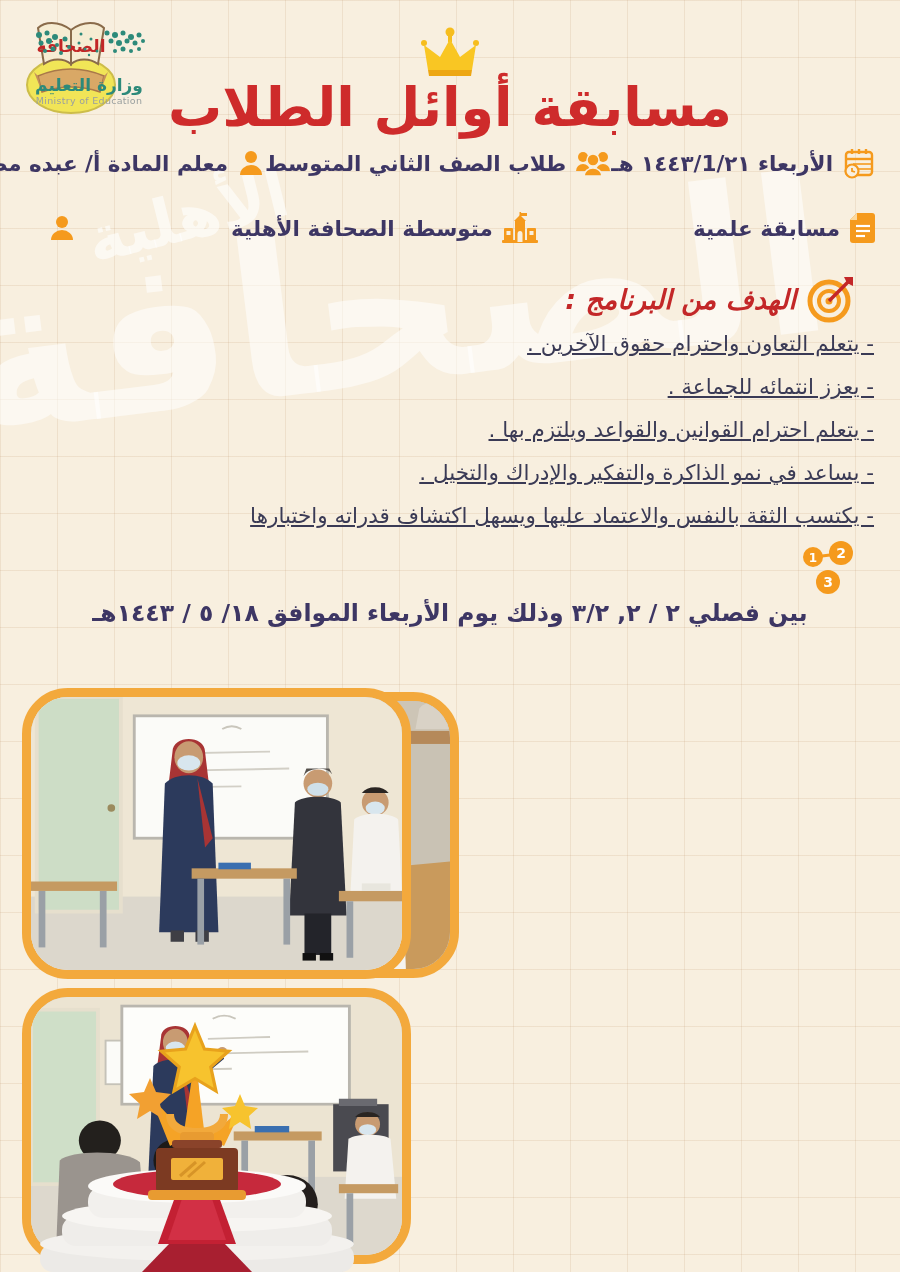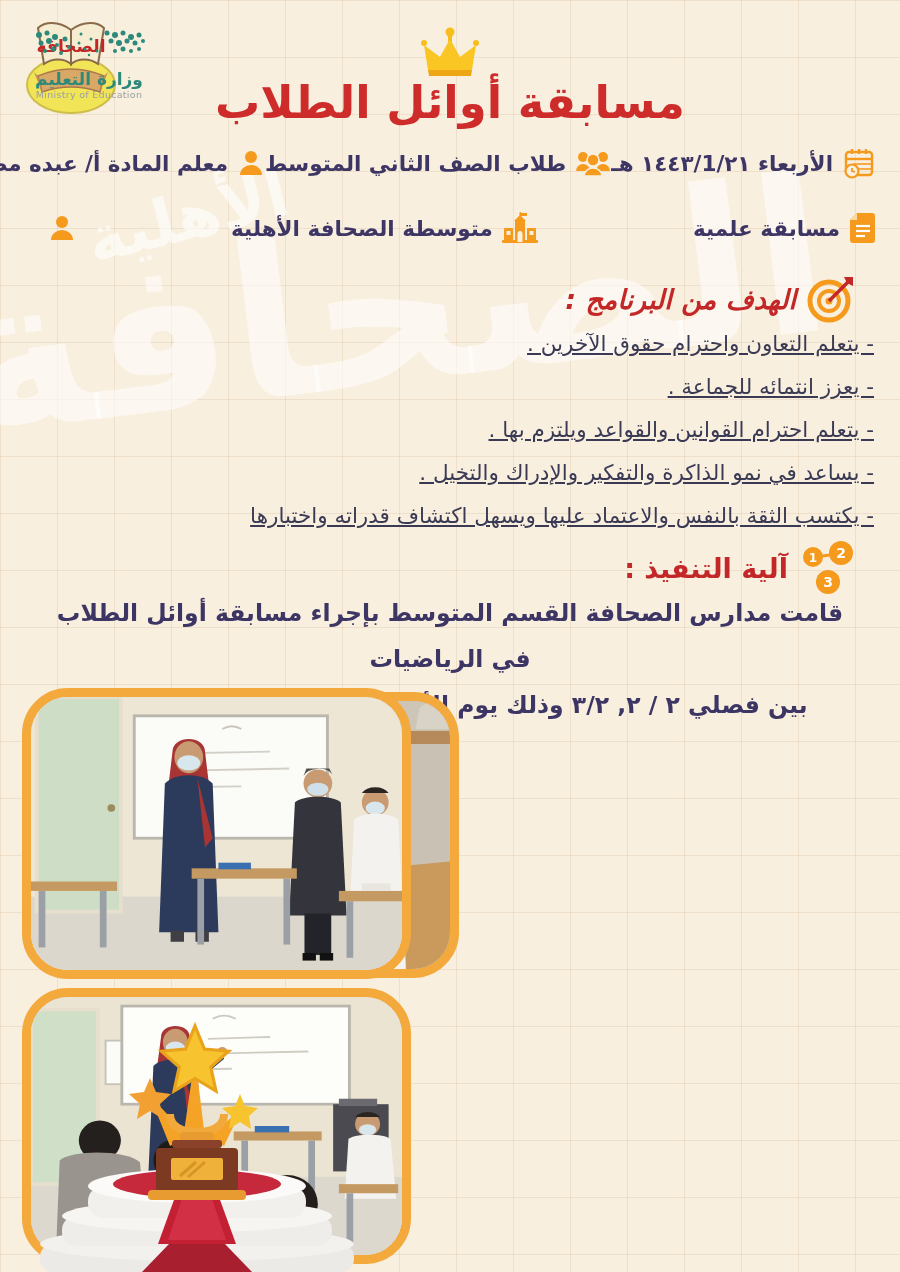--- a/index.html
+++ b/index.html
@@ -16,25 +16,25 @@
     direction:rtl;
   }
   .wm { position:absolute; z-index:0; color:rgba(255,255,255,0.55); font-weight:bold; pointer-events:none; white-space:nowrap; }
   .wm1 { top:175px; right:70px; width:760px; font-size:215px; transform:rotate(-7deg); text-align:center; }
   .wm2 { top:180px; right:610px; font-size:64px; transform:rotate(-14deg); color:rgba(255,255,255,0.6); }
   .layer { position:absolute; z-index:1; }
 
   
   .school-logo { left:20px; top:12px; width:102px; height:106px; } 
   .ministry-box { position:absolute; z-index:1; right:auto; left:18px; top:25px; width:142px; text-align:center; }
-  .ministry-ar { color:#2d8a7a; font-weight:bold; font-size:17px; margin-top:4px; }
+  .ministry-ar { color:#2d8a7a; font-weight:bold; font-size:17px; margin-top:10px; }
   .ministry-en { color:#9aa0a0; font-size:9.5px; letter-spacing:0.3px; }
 
   .crown-wrap { top:26px; left:0; right:0; display:flex; justify-content:center; }
-  .page-title { top:76px; left:0; right:0; text-align:center; font-size:45px; font-weight:800; color:#ce2b2b; }
+  .page-title { top:76px; left:0; right:0; text-align:center; font-size:54px; font-weight:800; color:#ce2b2b; }
 
   
   .info-row { left:28px; right:24px; display:flex; justify-content:space-between; align-items:center; }
   .row1 { top:146px; }
   .row2 { top:212px; left:48px; }
   .info-item { display:flex; align-items:center; gap:9px; color:#3d3664; font-size:21.5px; font-weight:700; }
   .info-item .txt { white-space:nowrap; }
 
   
   .sec-head { display:flex; align-items:center; gap:10px; color:#c32728; font-size:27px; font-weight:800; }
@@ -223,24 +223,22 @@
   <div class="layer sec-head impl-head">
     <svg width="58" height="56" viewBox="0 0 58 56">
       <line x1="24" y1="16" x2="32" y2="15" stroke="#f59a1d" stroke-width="3"></line>
       <circle cx="15" cy="17" r="10" fill="#f59a1d"></circle>
       <circle cx="43" cy="13" r="12" fill="#f59a1d"></circle>
       <circle cx="30" cy="42" r="12" fill="#f59a1d"></circle>
       <text x="15" y="22" text-anchor="middle" font-size="12" font-weight="bold" fill="#fff">1</text>
       <text x="43" y="18" text-anchor="middle" font-size="14" font-weight="bold" fill="#fff">2</text>
       <text x="30" y="47" text-anchor="middle" font-size="14" font-weight="bold" fill="#fff">3</text>
     </svg>
-    <span>آلية التنفيذ :</span>
   </div>
   <div class="layer impl-text">
-    <div>قامت مدارس الصحافة القسم المتوسط بإجراء مسابقة أوائل الطلاب في الرياضيات</div>
     <div>بين فصلي ٢ / ٢, ٣/٢ وذلك يوم الأربعاء الموافق ١٨/ ٥ / ١٤٤٣هـ</div>
   </div>
 
   <div class="photo photo1">
     <svg viewBox="0 0 420 287" preserveAspectRatio="none">
       <rect width="420" height="287" fill="#c9c2b4"></rect>
       <rect x="150" y="0" width="120" height="95" fill="#b4a284"></rect>
       <circle cx="208" cy="14" r="24" fill="#d8d2c6"></circle>
       <ellipse cx="208" cy="26" rx="16" ry="10" fill="#bcd4e4"></ellipse>
       <rect x="258" y="36" width="88" height="74" rx="8" fill="#c79c5f" stroke="#a97f47" stroke-width="3"></rect>

